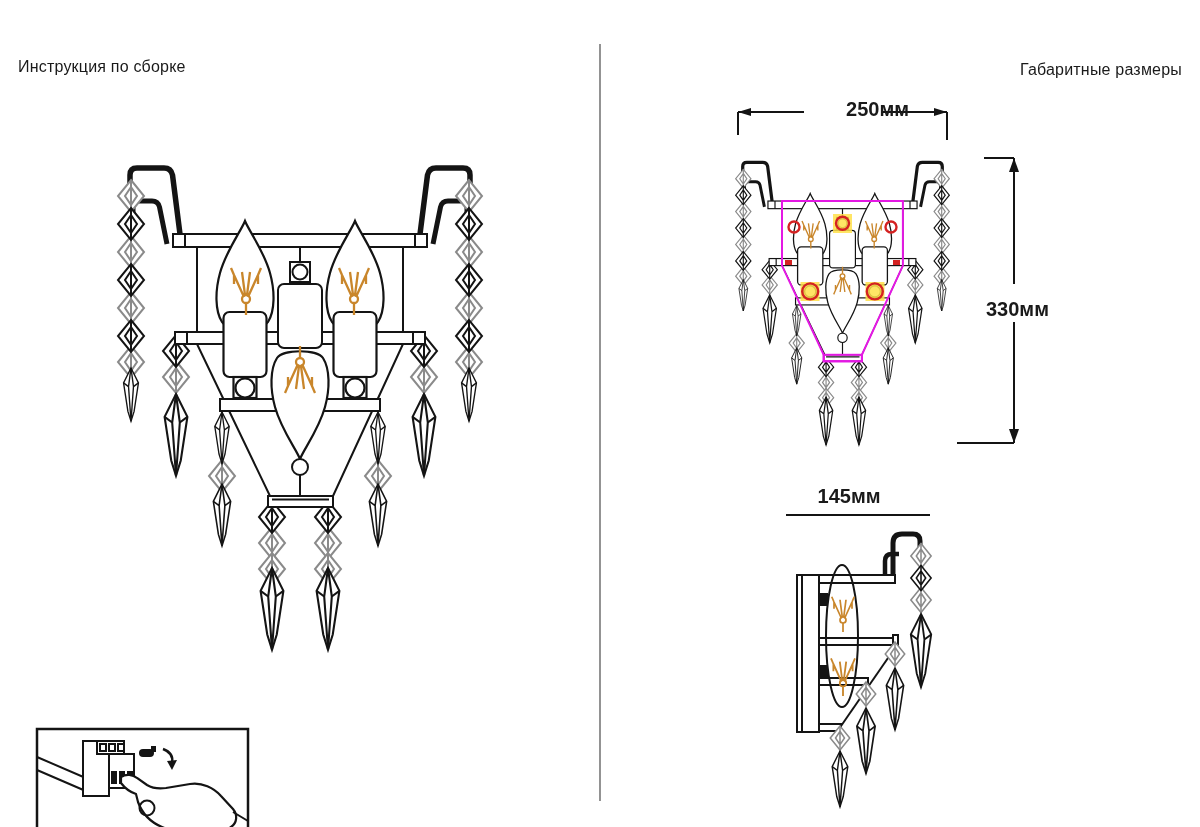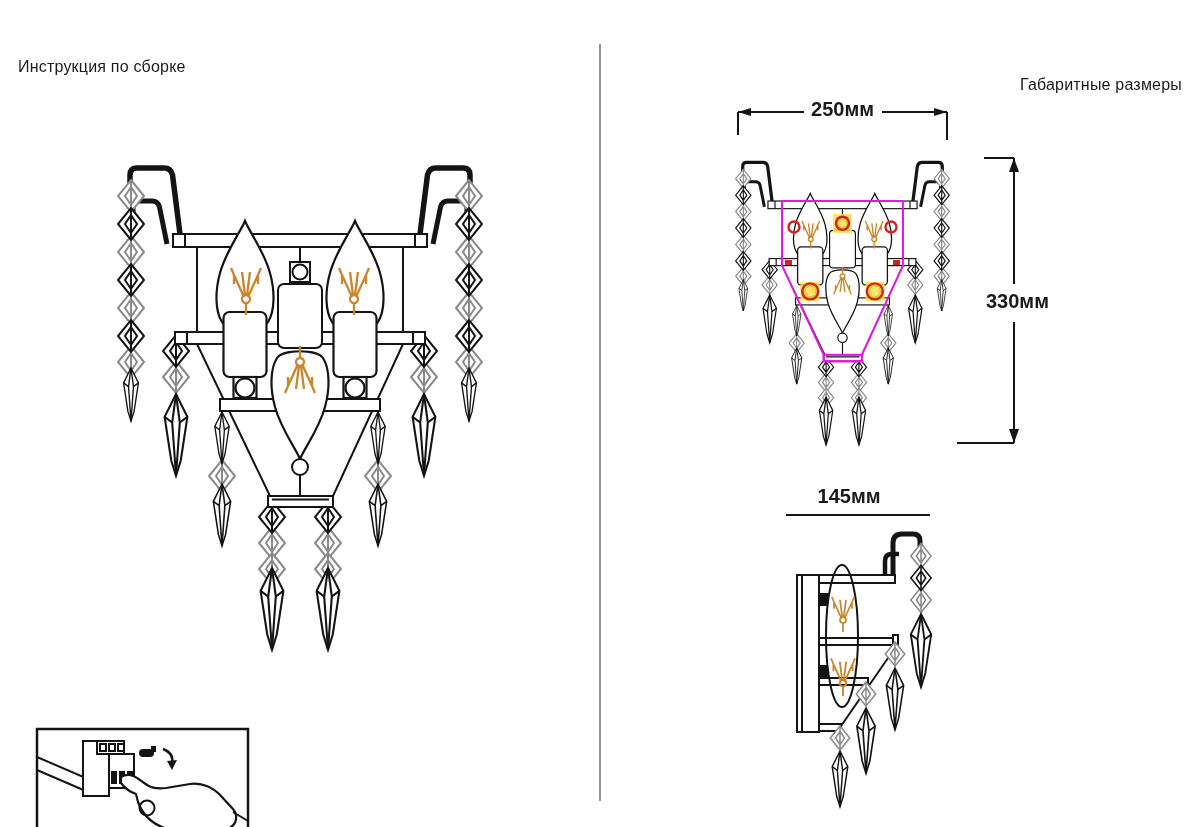--- a/index.html
+++ b/index.html
@@ -244,18 +244,18 @@
     </g>
     <g>
       <path d="M121,733 C126,729.5 133,730.5 137,734 L147,741 C152,744 159,745 166,744 L190,740 C202,738 214,744 221,752 L233,765 C238,771 237,779 231,783 L219,792 C211,797 199,798 189,794 L162,783 C150,778 142,769 138,758 L136,750 C130,748 124,743 121,739 Z" fill="#fff" stroke-width="2.2"></path>
       <circle cx="147" cy="764" r="7.5"></circle>
       <path d="M233,768 L248,777 M228,785 L244,796"></path>
     </g>
   </g>
 </svg>
 
 <div class="label title" style="left:18px;top:14px;">Инструкция по сборке</div>
-<div class="label title" style="right:18px;top:32px;">Габаритные размеры</div>
-<div class="label dim tc" style="left:776px;top:54px;width:133px;">250мм</div>
-<div class="label dim" style="left:986px;top:246px;">330мм</div>
+<div class="label title" style="right:18px;top:17px;">Габаритные размеры</div>
+<div class="label dim tc" style="left:776px;top:54px;width:133px;text-align:right;">250мм</div>
+<div class="label dim" style="left:986px;top:254px;">330мм</div>
 <div class="label dim tc" style="left:784px;top:441px;width:130px;">145мм</div>
 
 </div>
 
 </body></html>

